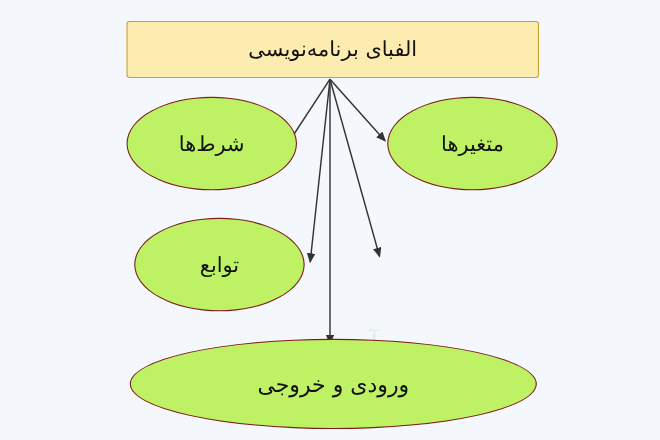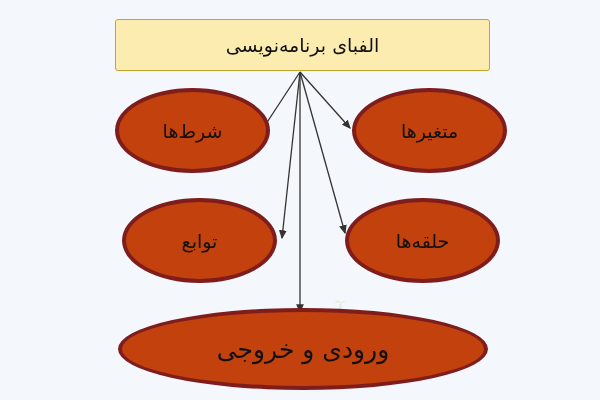--- a/index.html
+++ b/index.html
@@ -35,27 +35,27 @@
     box-sizing: border-box;
     color: #111111;
   }
   .node-root {
     background: #fcecb0;
     border: 1px solid #c9a227;
     border-radius: 3px;
     font-size: 19px;
   }
   .node-ellipse {
-    background: #c2410c;
-    border: 4px solid #7f1d1d;
+    background: #bef264;
+    border: 1px solid #7f1d1d;
     border-radius: 50%;
     font-size: 19px;
   }
   .node-wide {
-    font-size: 25px;
+    font-size: 20px;
   }
   .watermark {
     position: absolute;
     left: 198px;
     top: 300px;
     width: 210px;
     height: 60px;
     color: #e3eee0;
     font-size: 27px;
     direction: rtl;
@@ -93,21 +93,18 @@
   </div>
 
   <div class="node node-ellipse" style="left:352px; top:88px; width:155px; height:85px;">
     <span>متغیرها</span>
   </div>
 
   <div class="node node-ellipse" style="left:122px; top:198px; width:155px; height:85px;">
     <span>توابع</span>
   </div>
 
-  <div class="node node-ellipse" style="left:345px; top:198px; width:155px; height:85px;">
-    <span>حلقه‌ها</span>
-  </div>
 
   <div class="node node-ellipse node-wide" style="left:118px; top:308px; width:370px; height:82px;">
     <span>ورودی و خروجی</span>
   </div>
 
 </div>
 
 </body></html>

